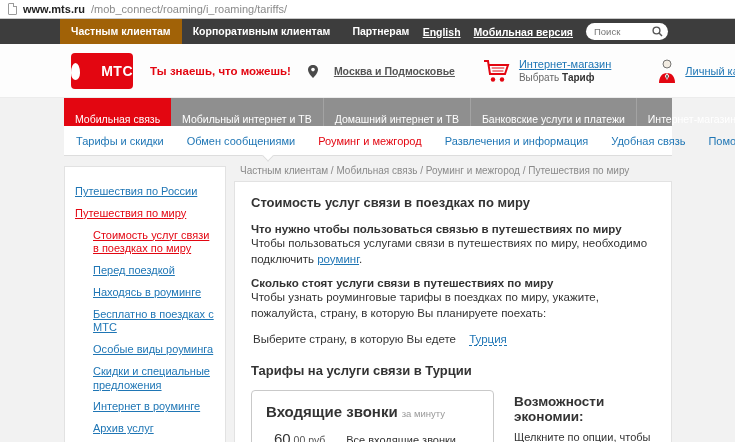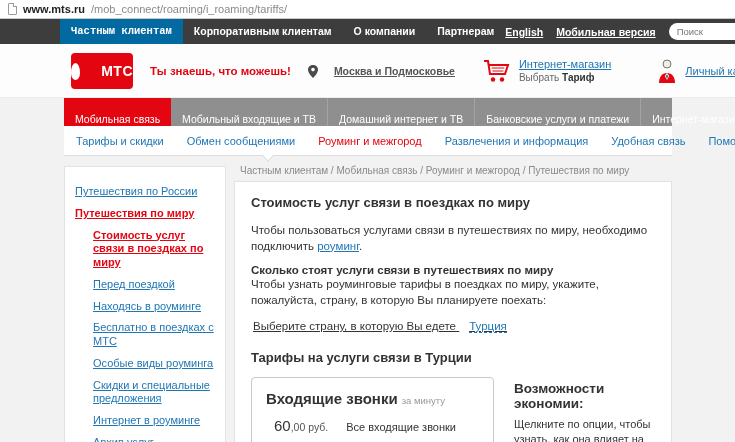--- a/index.html
+++ b/index.html
@@ -12,21 +12,21 @@
   .doc-icon { width:9px; height:12px; border:1px solid #9a9a9a; border-radius:1px; position:relative; background:#fff; }
   .doc-icon:before { content:""; position:absolute; right:-1px; top:-1px; width:3px; height:3px;
     background:#fff; border-left:1px solid #9a9a9a; border-bottom:1px solid #9a9a9a; }
   .url-host { font-size:11px; color:#222; font-weight:bold; }
   .url-path { font-size:11px; color:#8a8a8a; }
 
   
   .topbar { height:25px; background:#3d3d3d; }
   .tb-inner { width:616px; margin-left:60px; height:25px; display:flex; align-items:center; }
   .tb-item { font-size:10.5px; font-weight:bold; color:#fff; line-height:25px; padding:0 11px; cursor:pointer; white-space:nowrap; }
-  .tb-item.active { background:#0369a1;font-family:Liberation Mono, monospace; }
+  .tb-item.active { background:#a16207; }
   .tb-spacer { flex:1; }
   .tb-link { font-size:10.5px; font-weight:bold; color:#fff; text-decoration:underline; margin-right:13px; cursor:pointer; white-space:nowrap; }
   .searchbox { width:82px; height:17px; background:#fff; border-radius:9px; display:flex; align-items:center; padding:0 4px 0 8px; margin-right:8px; }
   .searchbox input { border:none; outline:none; width:58px; font-size:9.5px; color:#555; font-family:inherit; background:transparent; }
 
   
   .header { height:54px; background:#fdfdfd; border-bottom:1px solid #ececec; }
   .hd-inner { width:616px; margin-left:60px; height:54px; display:flex; align-items:center; }
   .logo { width:62px; height:36px; background:#e30611; border-radius:4px; display:flex; align-items:center; justify-content:center; gap:21px; margin-left:11px; cursor:pointer; }
   .egg { width:13px; height:17px; background:#fff; border-radius:50% 50% 50% 50% / 58% 58% 42% 42%; }
@@ -55,30 +55,30 @@
   .sn-notch { position:absolute; bottom:-5px; left:200px; width:8px; height:8px; background:#fff;
     border-right:1px solid #ddd; border-bottom:1px solid #ddd; transform:rotate(45deg); }
 
   
   .page { width:608px; margin-left:64px; display:flex; gap:8px; }
   .sidebar { width:162px; background:#fff; border:1px solid #e2e2e2; margin-top:10px;
     padding:10px 8px 14px 10px; height:260px; height:auto; }
   .sb-item { display:block; font-size:11px; color:#1f76b5; text-decoration:underline; cursor:pointer;
     margin:8px 0; line-height:1.25; }
   .sb-item.lvl2 { margin-left:18px; }
-  .sb-item.red { color:#e30611;font-weight:bold; }
+  .sb-item.red { color:#e30611; }
 
   .rightcol { flex:1; display:flex; flex-direction:column; }
   .breadcrumb { font-size:10px; color:#8a8a8a; margin:9px 0 5px 6px; }
   .content { background:#fff; border:1px solid #e2e2e2; padding:13px 16px 20px 16px; min-height:280px; }
   .page-title { font-size:13px; font-weight:bold; margin-bottom:13px; }
   .sec-h { font-size:11.5px; font-weight:bold; margin-top:10px; }
   .sec-p { font-size:11.5px; line-height:1.35; margin-top:1px; }
   .sec-p a { color:#1f76b5; text-decoration:underline; cursor:pointer; }
-  .country-row { font-size:11.5px; margin:12px 0 2px 2px;text-decoration:underline; }
+  .country-row { font-size:11.5px; margin:12px 0 2px 2px; }
   .country-link { color:#1f76b5; border-bottom:1px dashed #1f76b5; cursor:pointer; margin-left:10px; }
   .tariffs-h { font-size:13px; font-weight:bold; margin:18px 0 12px 0; }
   .cols { display:flex; }
   .tariff-card { width:243px; border:1px solid #c9c9c9; border-radius:4px; padding:12px 14px; }
   .t-title { font-size:15px; font-weight:bold; }
   .t-unit { font-size:9.5px; color:#9a9a9a; font-weight:normal; margin-left:4px; }
   .t-row { display:flex; align-items:baseline; margin:10px 0 0 8px; }
   .t-price-int { font-size:15px; }
   .t-price-frac { font-size:10.5px; color:#555; }
   .t-desc { font-size:11px; margin-left:18px; }
@@ -94,21 +94,20 @@
 <div class="urlbar">
   <span class="doc-icon"></span>
   <span class="url-host">www.mts.ru</span>
     <span class="url-path">/mob_connect/roaming/i_roaming/tariffs/</span>
 </div>
 
 <div class="topbar">
   <div class="tb-inner">
     <div class="tb-item active">Частным клиентам</div>
     <div class="tb-item">Корпоративным клиентам</div>
-    <div class="tb-item">О компании</div>
     <div class="tb-item">Партнерам</div>
     <div class="tb-spacer"></div>
     <span class="tb-link">English</span>
     <span class="tb-link">Мобильная версия</span>
     <div class="searchbox">
       <input placeholder="Поиск" style="">
       <span>
         <svg width="11" height="11" viewBox="0 0 11 11">
             <circle cx="4.5" cy="4.5" r="3.4" fill="none" stroke="#555" stroke-width="1.4"></circle>
             <line x1="7" y1="7" x2="10" y2="10" stroke="#555" stroke-width="1.4"></line>
@@ -158,21 +157,21 @@
             <path d="M10 15.5l-0.9 1.4L10 20.4l0.9-3.5z" fill="#333"></path>
           </svg>
       </span>
       <a>Личный кабинет</a>
     </div>
   </div>
 </div>
 
 <div class="mainnav">
   <div class="mn-tab active">Мобильная связь</div>
-  <div class="mn-tab">Мобильный входящие и ТВ</div>
+  <div class="mn-tab">Мобильный интернет и ТВ</div>
   <div class="mn-tab">Домашний интернет и ТВ</div>
   <div class="mn-tab">Банковские услуги и платежи</div>
   <div class="mn-tab">Интернет-магазин</div>
 </div>
 
 <div class="subnav">
   <span class="sn-link">Тарифы и скидки</span>
   <span class="sn-link">Обмен сообщениями</span>
   <span class="sn-link active">Роуминг и межгород</span>
   <span class="sn-link">Развлечения и информация</span>
@@ -194,20 +193,21 @@
     <a class="sb-item lvl2">Интернет в роуминге</a>
     <a class="sb-item lvl2">Архив услуг</a>
 
   </div>
 
   <div class="rightcol">
     <div class="breadcrumb">Частным клиентам / Мобильная связь / Роуминг и межгород / Путешествия по миру</div>
     <div class="content">
       <div class="page-title">Стоимость услуг связи в поездках по миру</div>
 
+      <div class="sec-h">Что нужно чтобы пользоваться связью в путешествиях по миру</div>
       <div class="sec-p"><span>Чтобы пользоваться услугами связи в путешествиях по миру, необходимо подключить </span><a>роуминг</a><span>.</span></div>
 
       <div class="sec-h">Сколько стоят услуги связи в путешествиях по миру</div>
       <div class="sec-p">Чтобы узнать роуминговые тарифы в поездках по миру, укажите, пожалуйста, страну, в которую Вы планируете поехать:</div>
 
       <div class="country-row">
         <span>Выберите страну, в которую Вы едете</span>
         <span class="country-link">Турция</span>
       </div>
 

